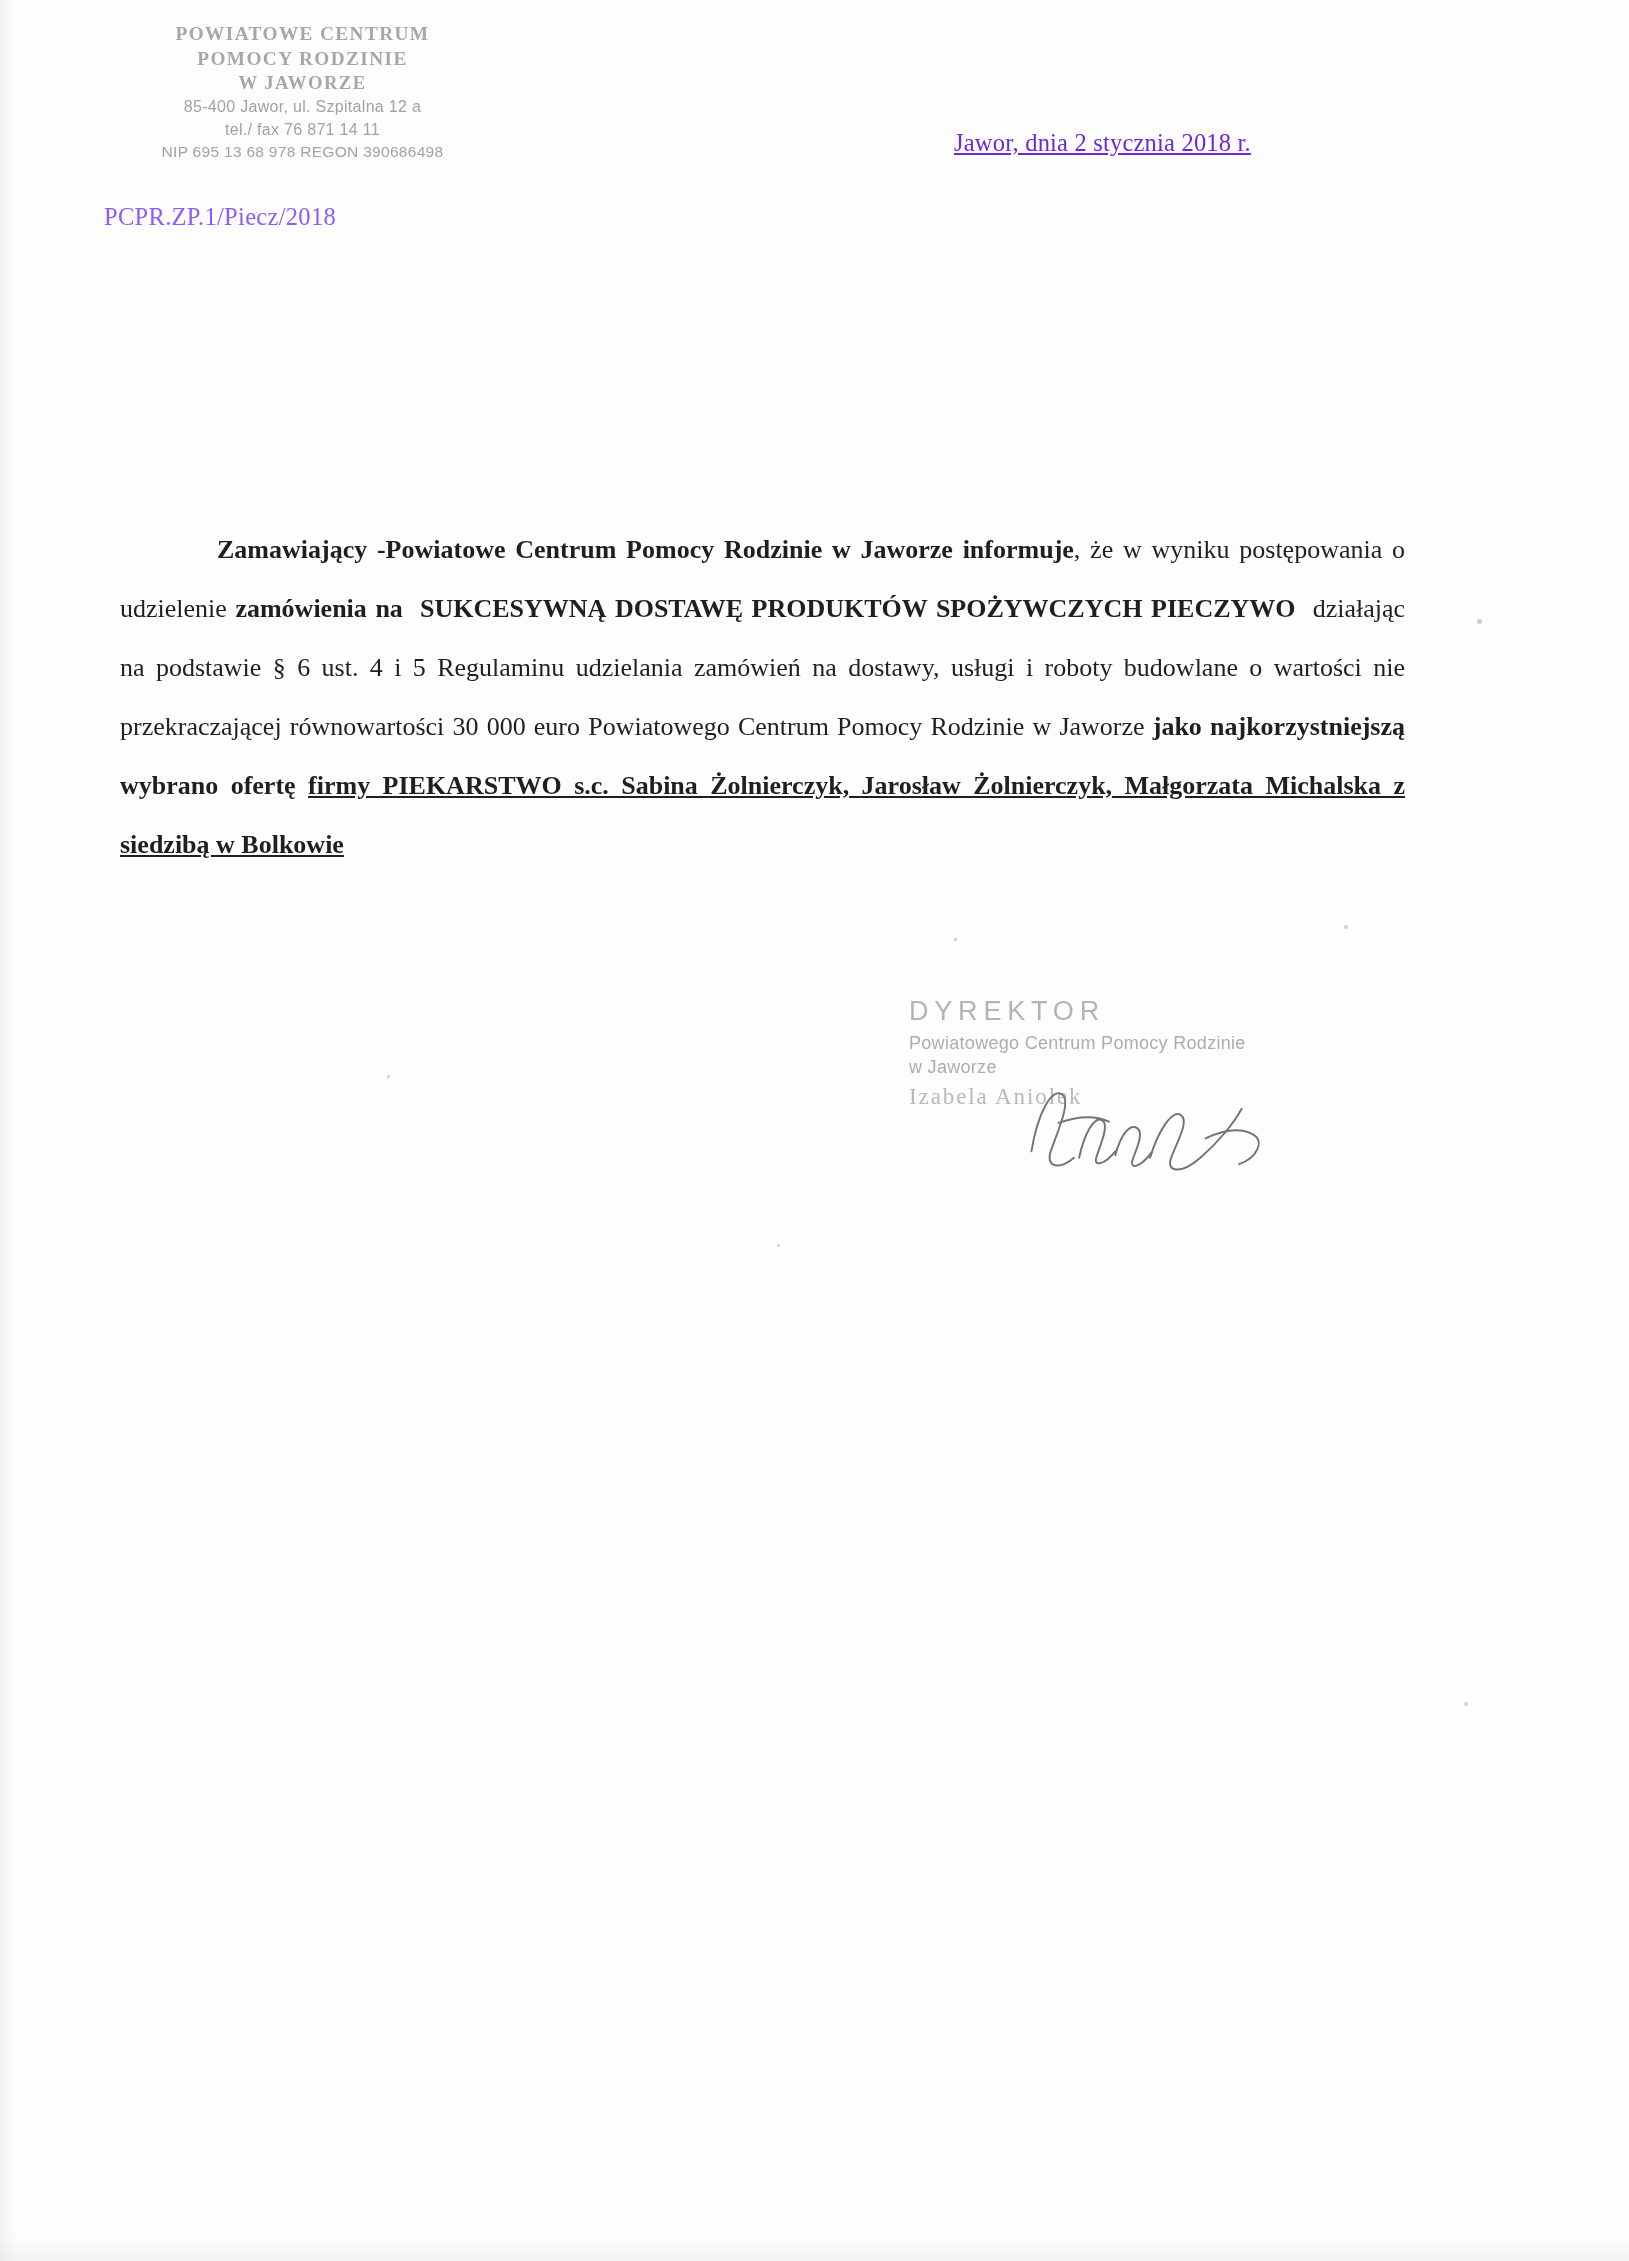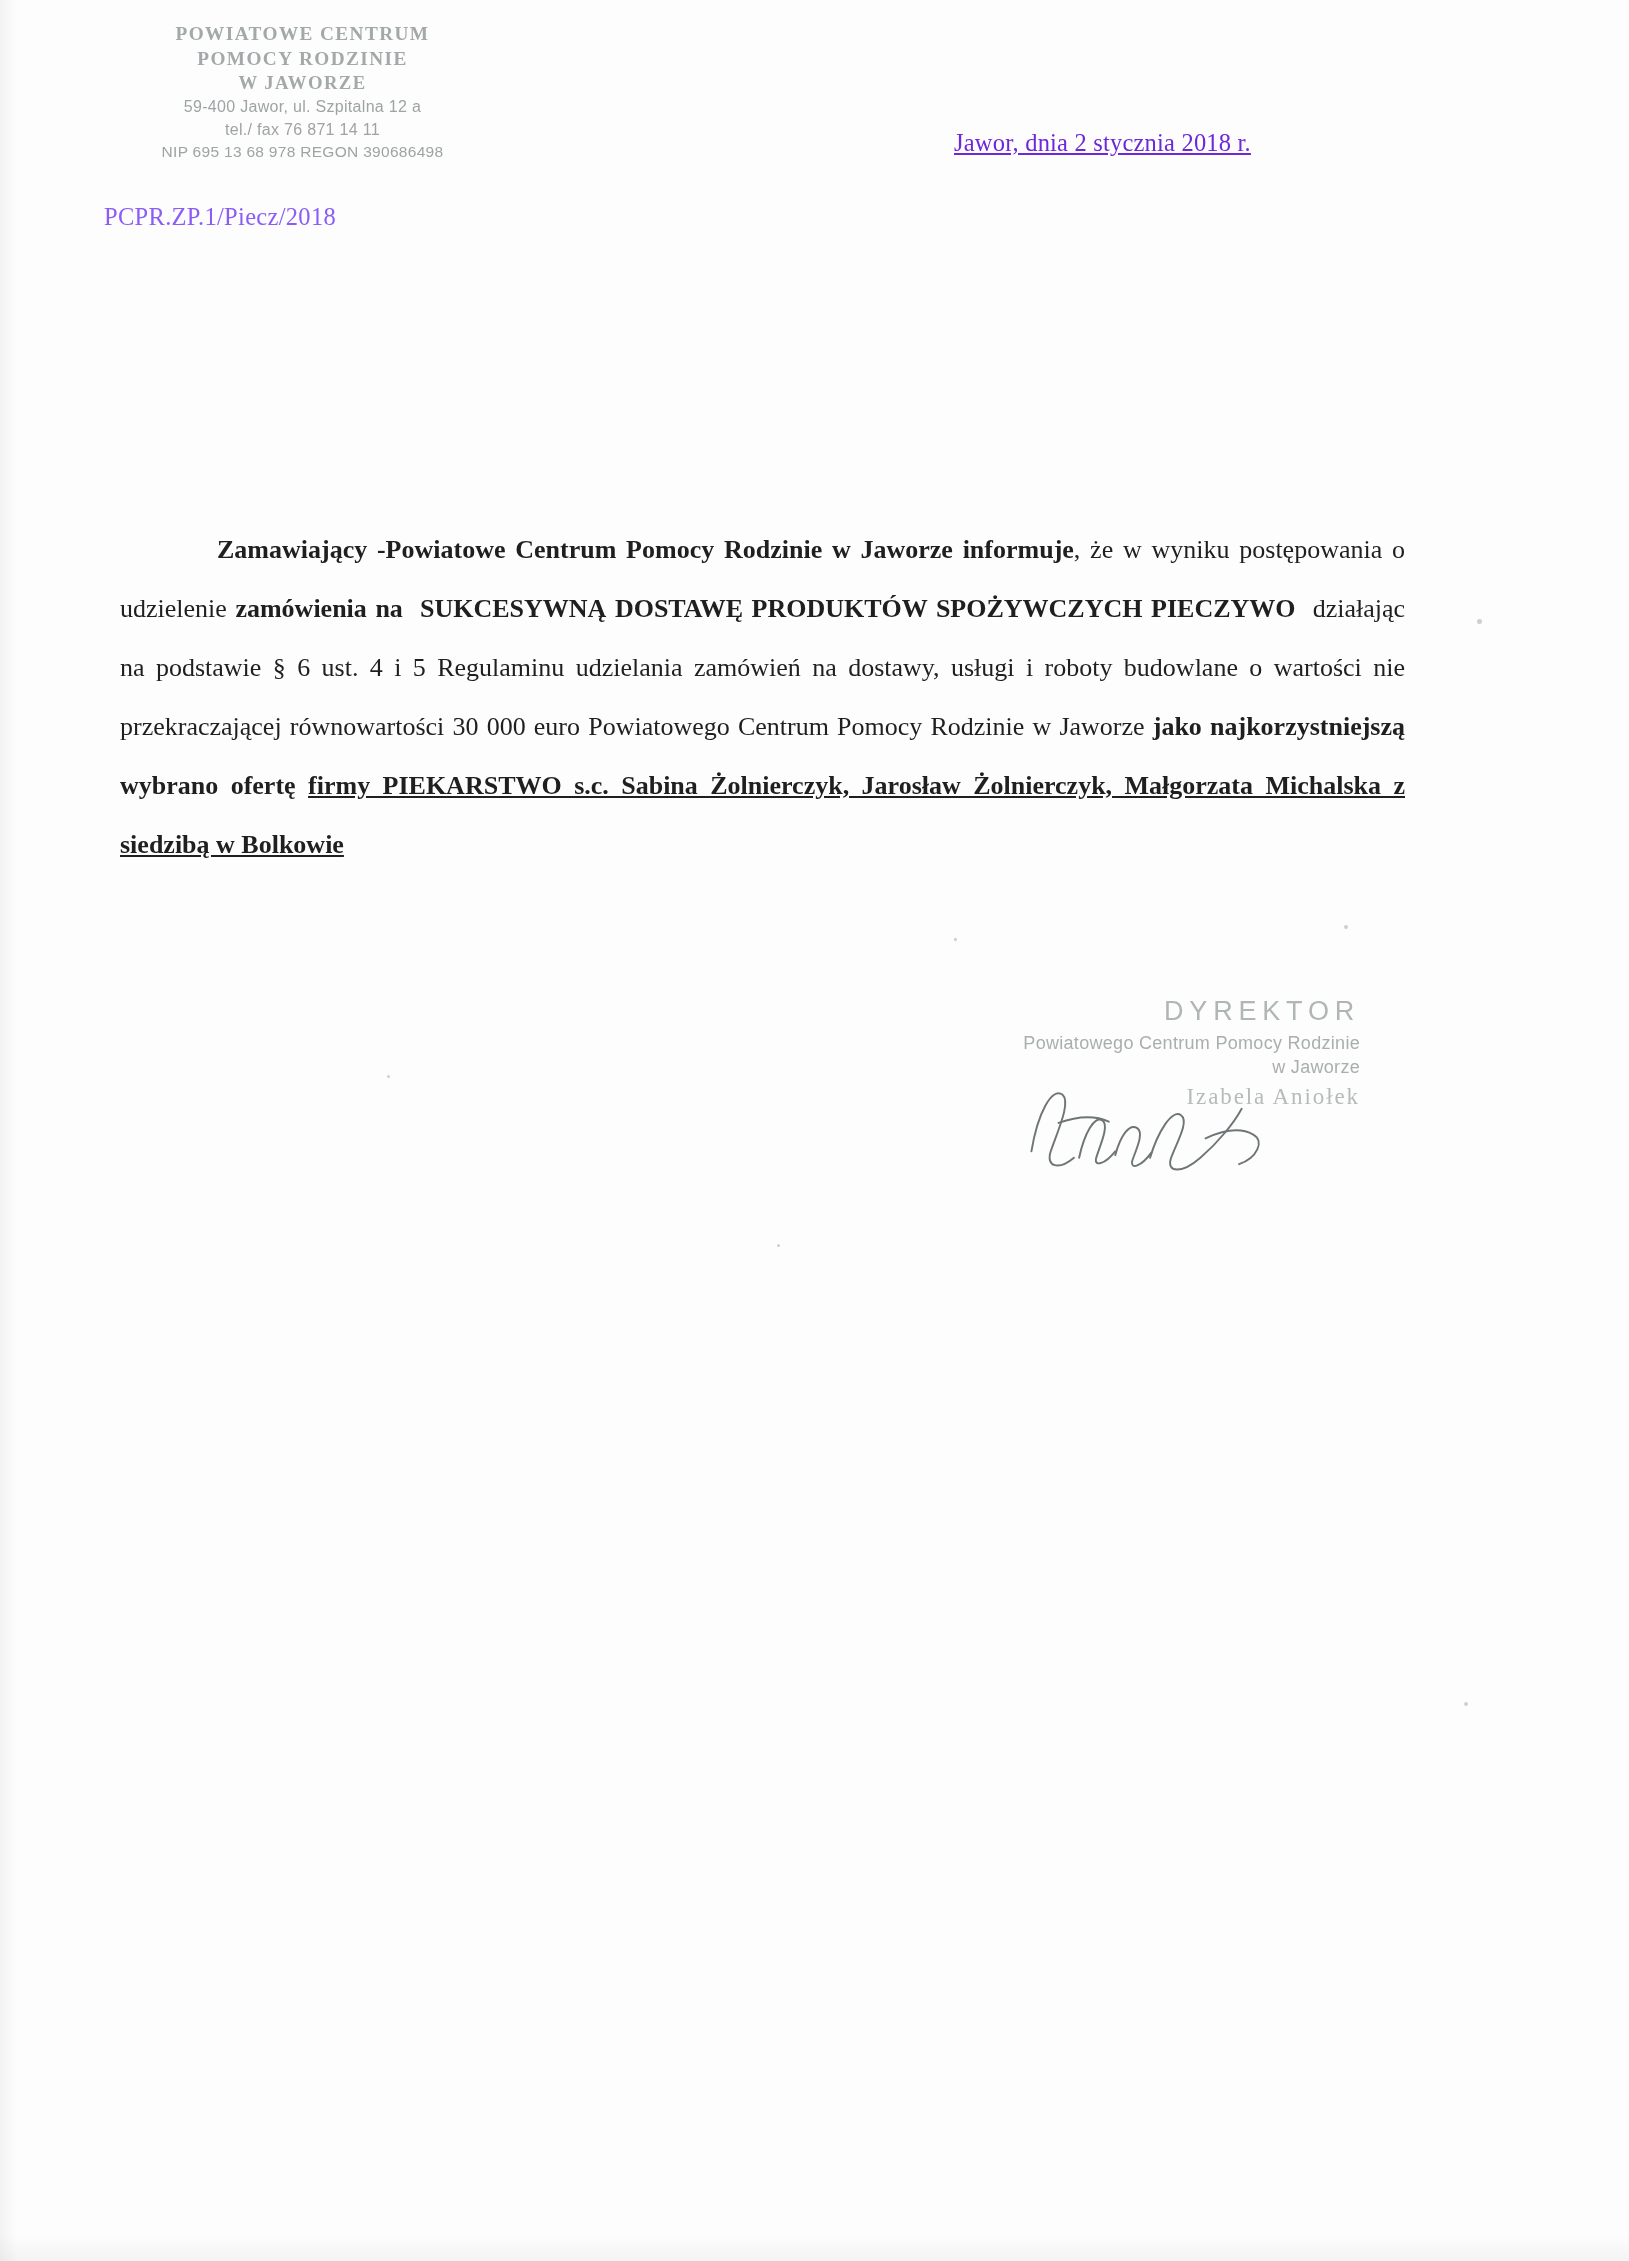--- a/index.html
+++ b/index.html
@@ -138,21 +138,21 @@
   .indent { display: inline-block; width: 97px; }
   .b { font-weight: bold; }
   .bu { font-weight: bold; text-decoration: underline; }
 
   
   .signature-block {
     position: absolute;
     left: 909px;
     top: 996px;
     width: 451px;
-    text-align: right;
+    text-align: left;
     color: #b3b7b8;
   }
   .sig-dyrektor {
     font-family: "Liberation Sans", sans-serif;
     font-size: 27px;
     letter-spacing: 5.8px;
     color: #b0b5b6;
   }
   .sig-office {
     font-family: "Liberation Sans", sans-serif;
@@ -197,21 +197,21 @@
   <div class="speck" style="left:1344px; top:925px; width:3.9px; height:3.9px;"></div>
   <div class="speck" style="left:777px; top:1244px; width:3.2px; height:3.2px;"></div>
   <div class="speck" style="left:387px; top:1075px; width:3.2px; height:3.2px;"></div>
   <div class="speck" style="left:1464px; top:1702px; width:3.9px; height:3.9px;"></div>
   <div class="speck" style="left:954px; top:938px; width:2.6px; height:2.6px;"></div>
 
   <div class="letterhead">
     <div class="lh-line1">POWIATOWE CENTRUM</div>
     <div class="lh-line2">POMOCY RODZINIE</div>
     <div class="lh-line3">W JAWORZE</div>
-    <div class="lh-addr">59-400 Jawor, ul. Szpitalna 12 a</div>
+    <div class="lh-addr">85-400 Jawor, ul. Szpitalna 12 a</div>
     <div class="lh-tel">tel./ fax 76 871 14 11</div>
     <div class="lh-nip">NIP 695 13 68 978  REGON 390686498</div>
   </div>
 
   <div class="doc-date">Jawor, dnia 2 stycznia 2018 r.</div>
 
   <div class="doc-ref">PCPR.ZP.1/Piecz/2018</div>
 
 
   <div class="body-text">

